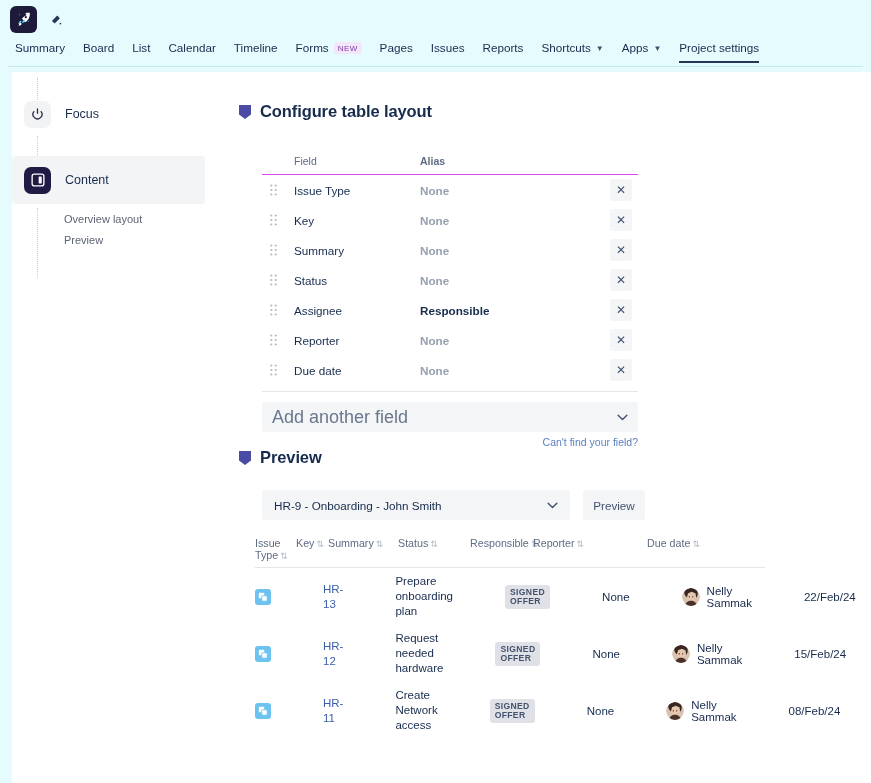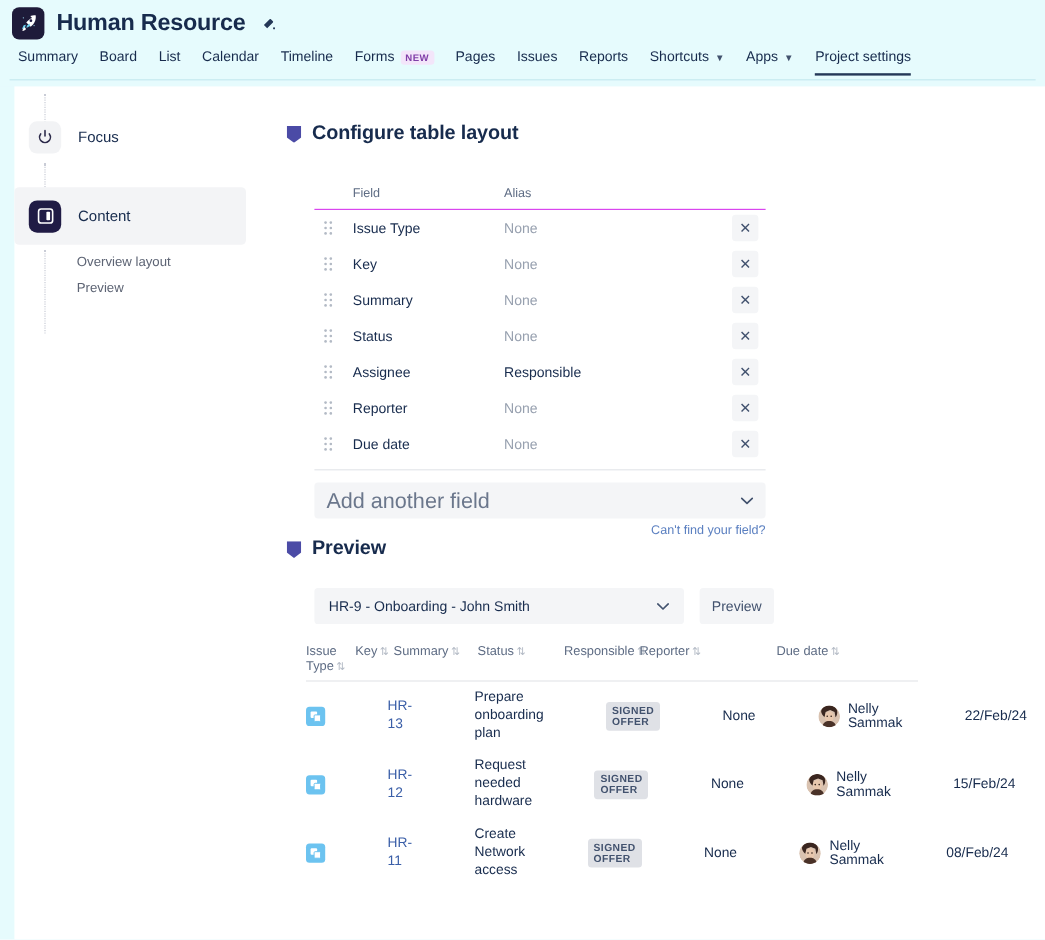--- a/index.html
+++ b/index.html
@@ -32,21 +32,21 @@
   .navtabs { position:absolute; left:6px; top:38px; display:flex; align-items:flex-start; height:28px; }
   .navtab {
     font-size:11.7px; color:#172b4d; padding:3px 9px 8px 9px; white-space:nowrap;
     display:flex; align-items:center; gap:5px; position:relative; line-height:14px;
   }
   .navtab.active { }
   .navtab.active::after {
     content:""; position:absolute; left:9px; right:9px; bottom:0px; height:2px; background:#253858;
   }
   .badge-new {
-    font-size:8px; font-weight:700; letter-spacing:0.4px; color:#803ea8;
+    font-size:8px; font-weight:400; letter-spacing:0.4px; color:#803ea8;
     background:#f3e5fa; border-radius:3px; padding:1.5px 4px; line-height:9px;
   }
   .caret { font-size:8px; color:#42526e; transform:translateY(1px); }
 
   .topdivider { position:absolute; left:8px; top:66px; width:855px; height:1px; background:#c6e9ef; }
 
   
   .panel {
     position:absolute; left:12px; top:72px; width:859px; height:711px;
     background:#ffffff;
@@ -80,21 +80,21 @@
 
   
   .cfg-table { position:absolute; left:45px; top:83px; width:376px; }
   .cfg-head { display:flex; padding:0 0 7px 0; border-bottom:1px solid #d946ef; }
   .cfg-head .c-drag { width:32px; }
   .cfg-head .c-field { width:126px; font-size:10.5px; color:#5e6c84; }
   .cfg-head .c-alias { flex:1; font-size:10.5px; color:#5e6c84; }
   .cfg-row { display:flex; align-items:center; height:30px; }
   .c-drag { width:32px; display:flex; align-items:center; padding-left:8px; }
   .c-field { width:126px; font-size:11.7px; color:#172b4d; }
-  .c-alias { flex:1; font-size:11.7px; color:#172b4d; }
+  .c-alias { flex:1; font-size:11.7px; color:#172b4d;font-weight:bold; }
   .c-alias.none { color:#97a0af; }
   .c-x { width:34px; display:flex; justify-content:center; }
   .xbtn {
     width:22px; height:22px; border-radius:3px; background:#f4f5f7;
     display:flex; align-items:center; justify-content:center;
     font-size:12px; color:#42526e; line-height:1;
   }
   .cfg-bottomline { margin-top:6px; height:1px; background:#e4e6ea; }
 
   .addfield {
@@ -165,21 +165,20 @@
       <svg width="17" height="17" viewBox="0 0 24 24" aria-hidden="true">
         <path d="M14.5 3.2c3.4-1.2 6.3-.6 6.3-.6s.6 2.9-.6 6.3c-1 2.9-3.2 5.4-5.3 7.1l-2.6-2.6-2.6-2.6c1.7-2.1 4-4.3 6.8-5.3z" fill="#ffffff"></path>
         <circle cx="15.2" cy="8.8" r="1.6" fill="#201b45"></circle>
         <path d="M9.3 13.6l-2.6.5-2.1 4.4 3.2-.9z" fill="#6fd3ef"></path>
         <path d="M10.4 14.7l-.5 2.6 4.4-2.1-.9-3.2z" fill="#6fd3ef"></path>
         <path d="M6.6 17.3c-1 1-1.4 3.6-1.4 3.6s2.6-.4 3.6-1.4c.6-.6.6-1.6 0-2.2-.6-.6-1.6-.6-2.2 0z" fill="#ffffff"></path>
         <circle cx="6.3" cy="5.4" r="0.7" fill="#9ad9f0"></circle>
         <circle cx="18.9" cy="14.6" r="0.7" fill="#9ad9f0"></circle>
       </svg>
     </div>
-    <span class="proj-title">Human Resource</span>
     <span class="ink-icon">
       <svg width="14" height="14" viewBox="0 0 24 24" aria-hidden="true">
         <path d="M5 13.5L13.2 5.3c.5-.5 1.3-.5 1.8 0l2.9 2.9c.5.5.5 1.3 0 1.8L9.7 18.2 5 13.5z" fill="#253858"></path>
         <circle cx="19.5" cy="18.2" r="1.5" fill="#253858"></circle>
       </svg>
     </span>
   </div>
 
   <div class="navtabs">
     <div class="navtab">

